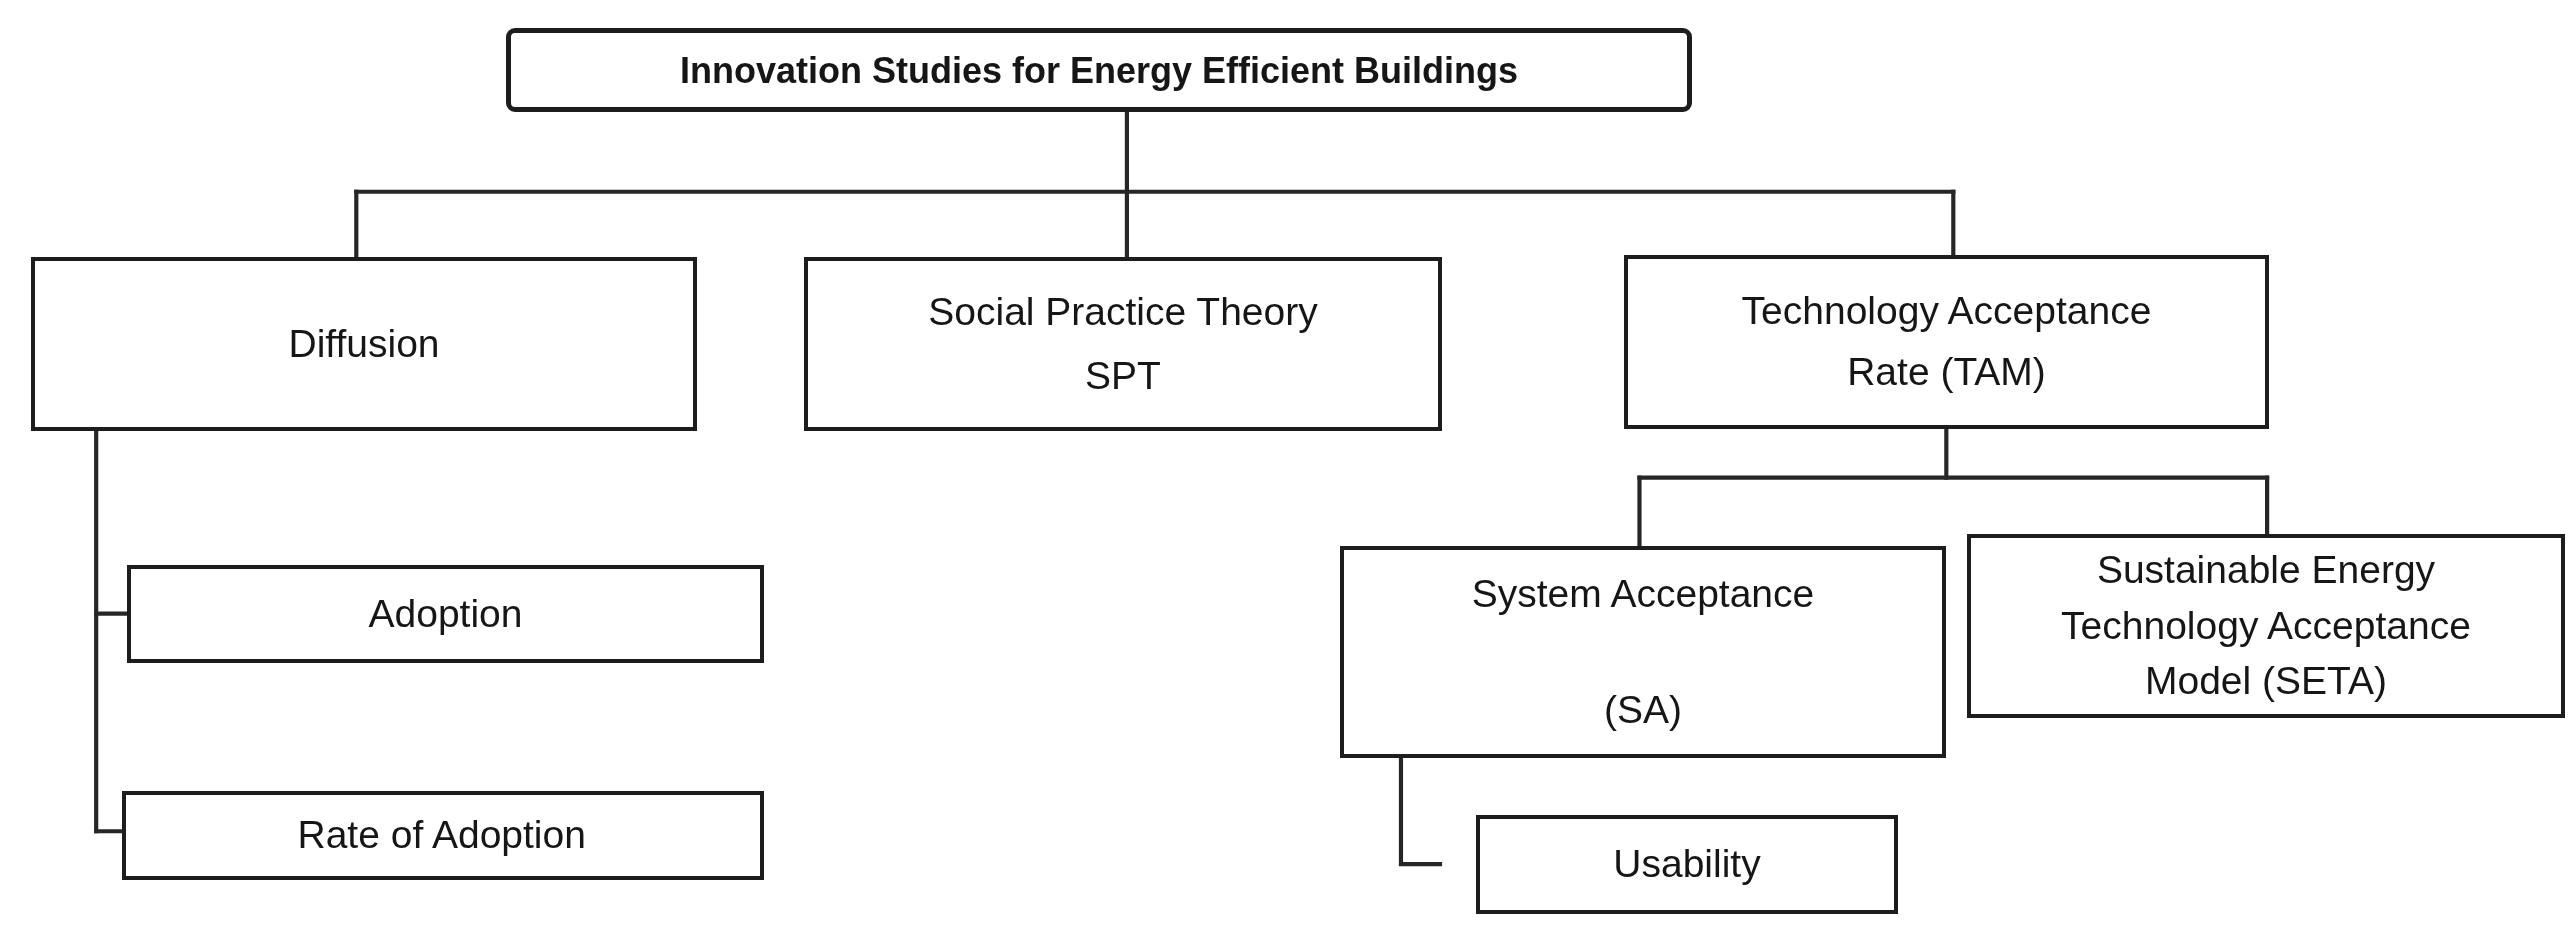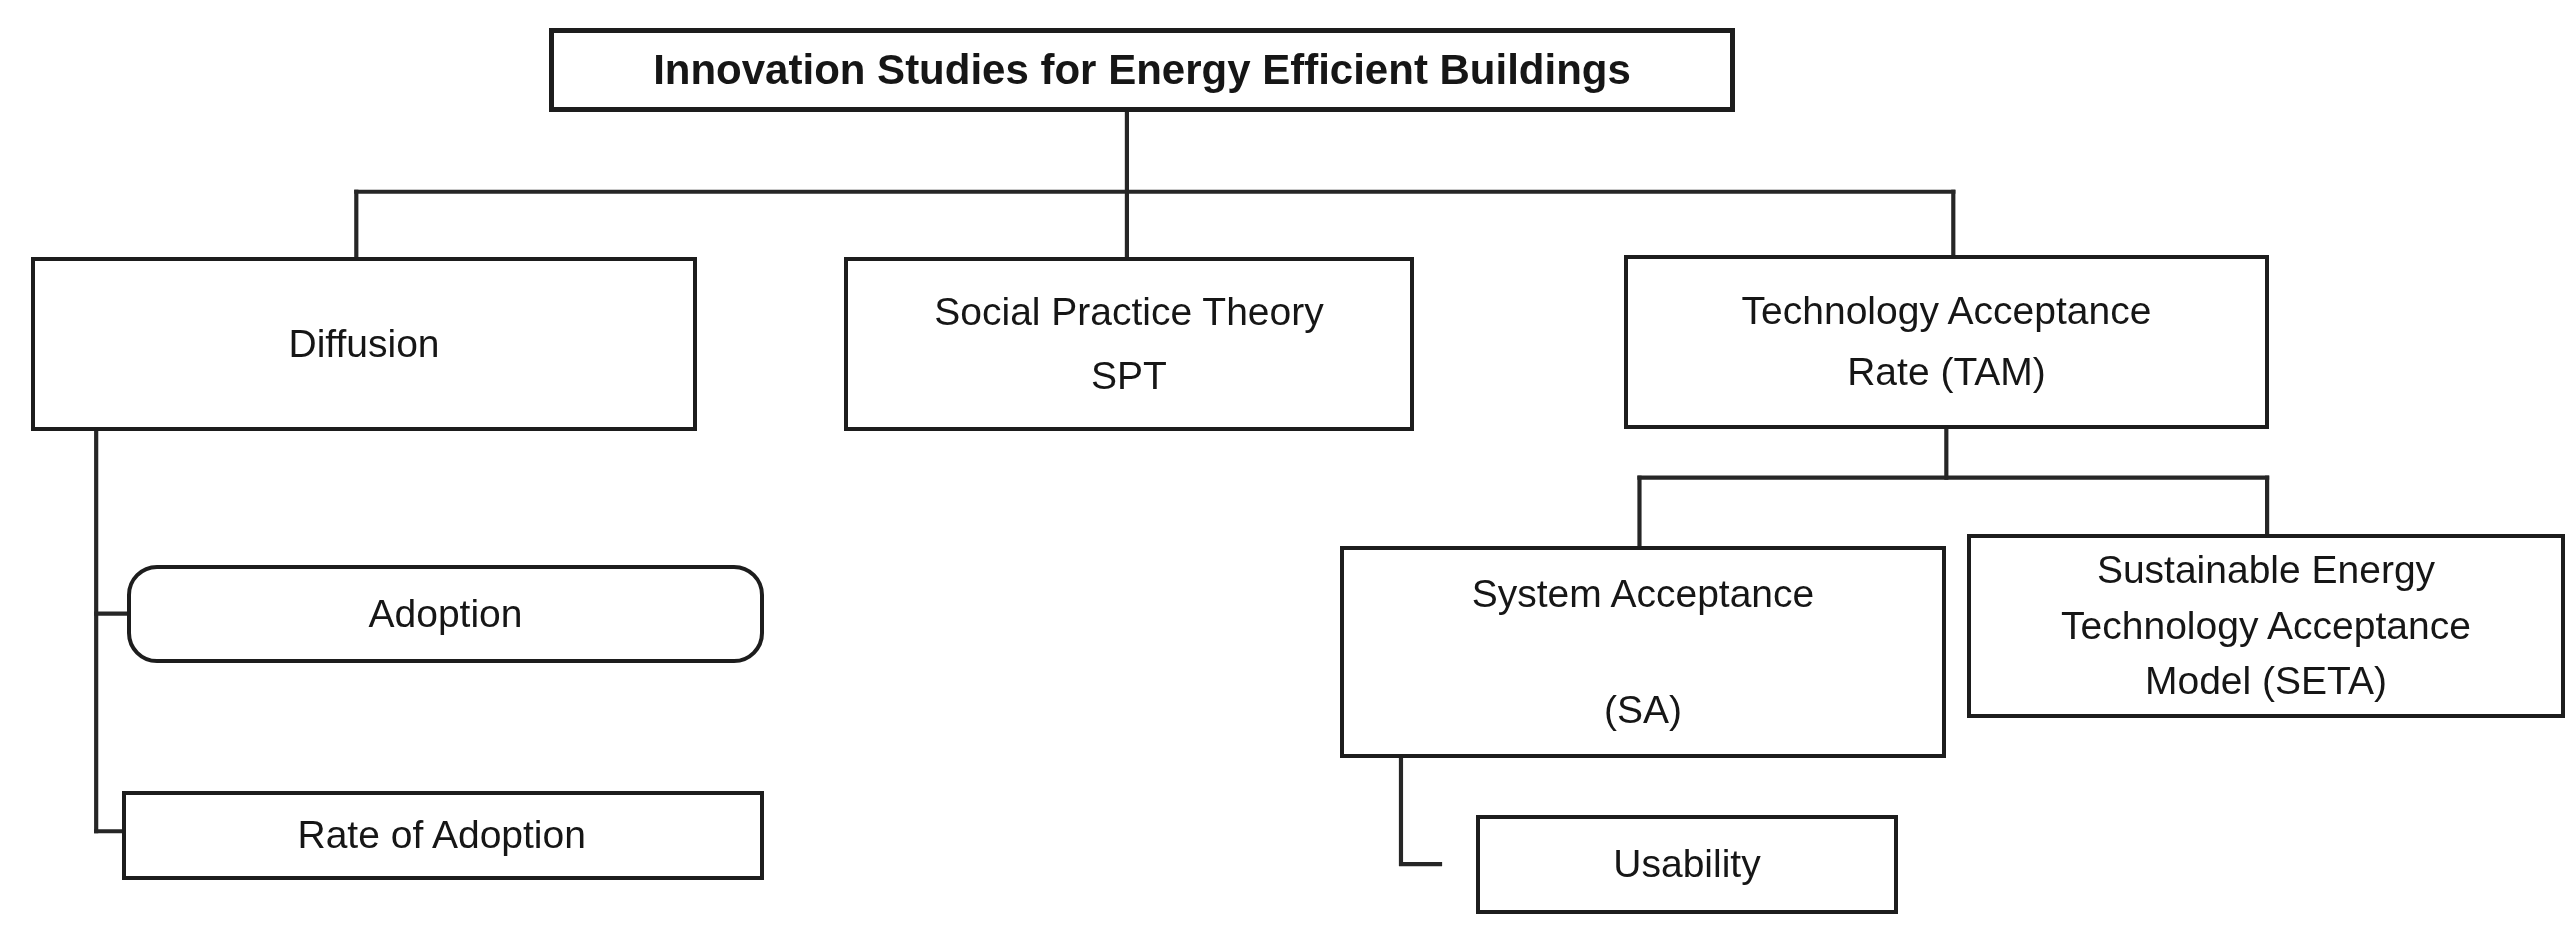--- a/index.html
+++ b/index.html
@@ -39,30 +39,31 @@
     align-items: center;
     justify-content: center;
     text-align: center;
     font-size: 39px;
     line-height: 1.25;
     padding: 5.6px 12.6px;
   }
   .node span { display: block; }
 
   .node-root {
-    left: 549px; top: 28px; width: 1186px; height: 84px;
+    left: 506px; top: 28px; width: 1186px; height: 84px;
     border-width: 5.6px;
-    font-size: 42px;
+    font-size: 36px;
     font-weight: 700;
     white-space: nowrap;
+    border-radius: 9px;
   }
   .node-diffusion { left: 31px;   top: 257px;  width: 666px; height: 174px; }
-  .node-spt       { left: 844px; top: 257px;  width: 570px; height: 174px; row-gap: 15px; }
+  .node-spt       { left: 804px; top: 257px;  width: 638px; height: 174px; row-gap: 15px; }
   .node-tam       { left: 1624px; top: 255px;  width: 645px; height: 174px; row-gap: 12.6px; }
-  .node-adoption  { left: 127px;  top: 565px;  width: 637px; height: 98px; border-radius: 30px; }
+  .node-adoption  { left: 127px;  top: 565px;  width: 637px; height: 98px; }
   .node-rate      { left: 122px;  top: 791px; width: 642px; height: 89px; padding-left: 10px; }
   .node-sa        { left: 1340px; top: 546px;  width: 606px; height: 212px; row-gap: 67px; }
   .node-seta      { left: 1967px; top: 534px;  width: 598px; height: 184px; row-gap: 7px; }
   .node-usability { left: 1440px; top: 815px; width: 422px; height: 99px; margin-left: 36px; }
 </style>
 </head>
 <body>
 
 <div class="canvas">
 

